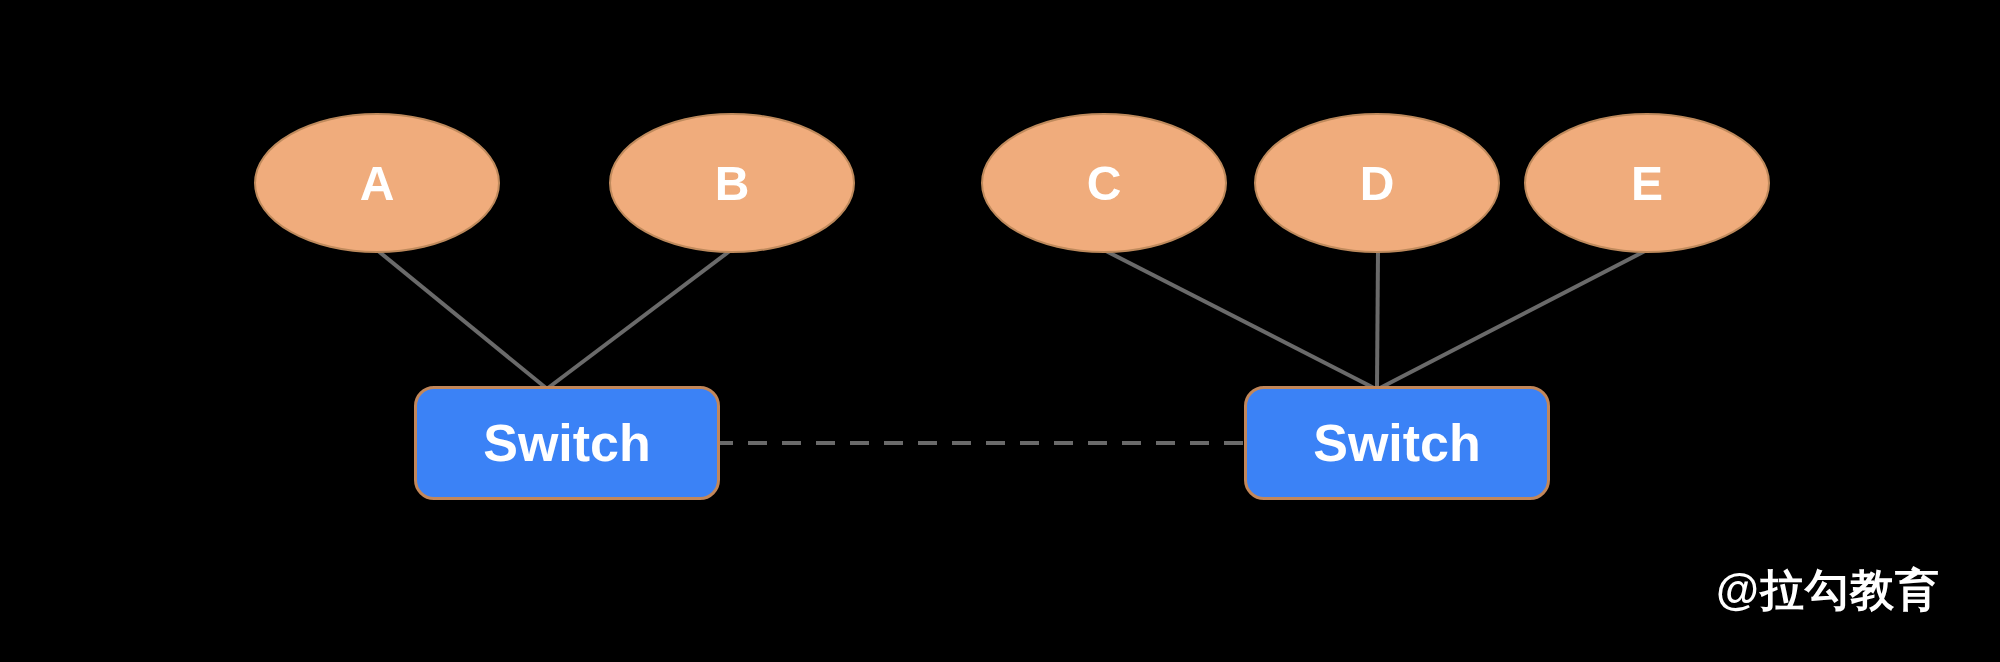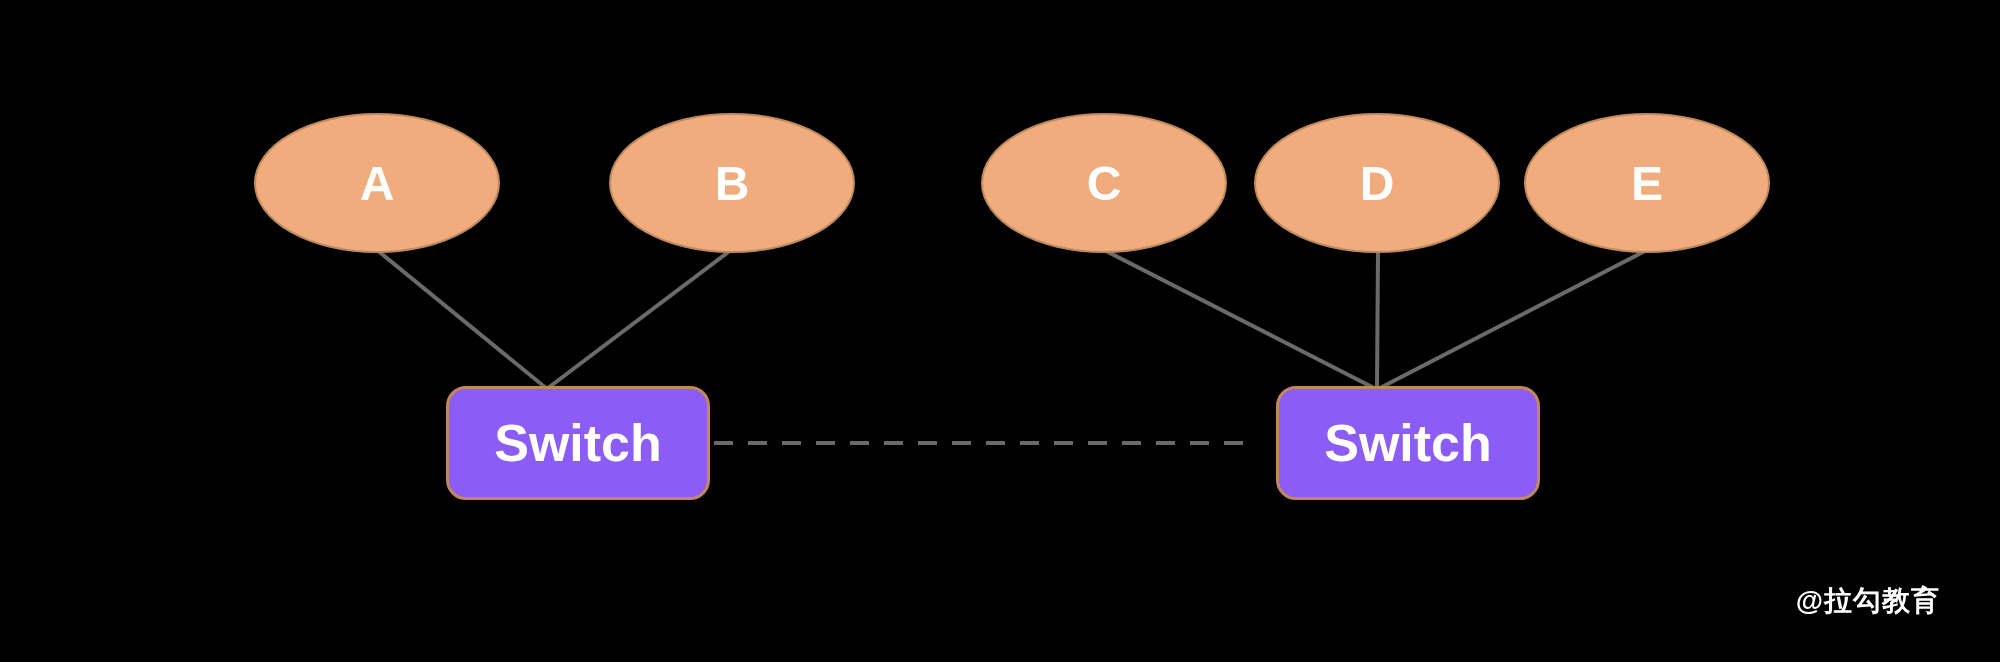--- a/index.html
+++ b/index.html
@@ -40,47 +40,46 @@
     display: flex;
     align-items: center;
     justify-content: center;
     color: #ffffff;
     font-size: 48px;
     font-weight: bold;
     box-sizing: border-box;
   }
   .switch-box {
     position: absolute;
-    width: 264px;
+    width: 306px;
     height: 114px;
-    background: #8b5cf6;
+    background: #3b82f6;
     border: 3px solid #c2875a;
     border-radius: 20px;
     display: flex;
     align-items: center;
     justify-content: center;
     color: #ffffff;
     font-size: 52px;
     font-weight: bold;
     box-sizing: border-box;
-    margin-left: 32px;
   }
   .pos-node-a { left: 254px; top: 113px; }
   .pos-node-b { left: 609px; top: 113px; }
   .pos-node-c { left: 981px; top: 113px; }
   .pos-node-d { left: 1254px; top: 113px; }
   .pos-node-e { left: 1524px; top: 113px; }
   .pos-switch-left  { left: 414px;  top: 386px; }
   .pos-switch-right { left: 1244px; top: 386px; }
   .watermark {
     position: absolute;
     right: 60px;
     bottom: 42px;
     color: #ffffff;
-    font-size: 28px;
+    font-size: 44px;
     font-weight: bold;
     letter-spacing: 1px;
   }
 </style>
 </head>
 <body>
 
 <div class="canvas">
 
   <svg class="edges-svg" viewBox="0 0 2000 662">

